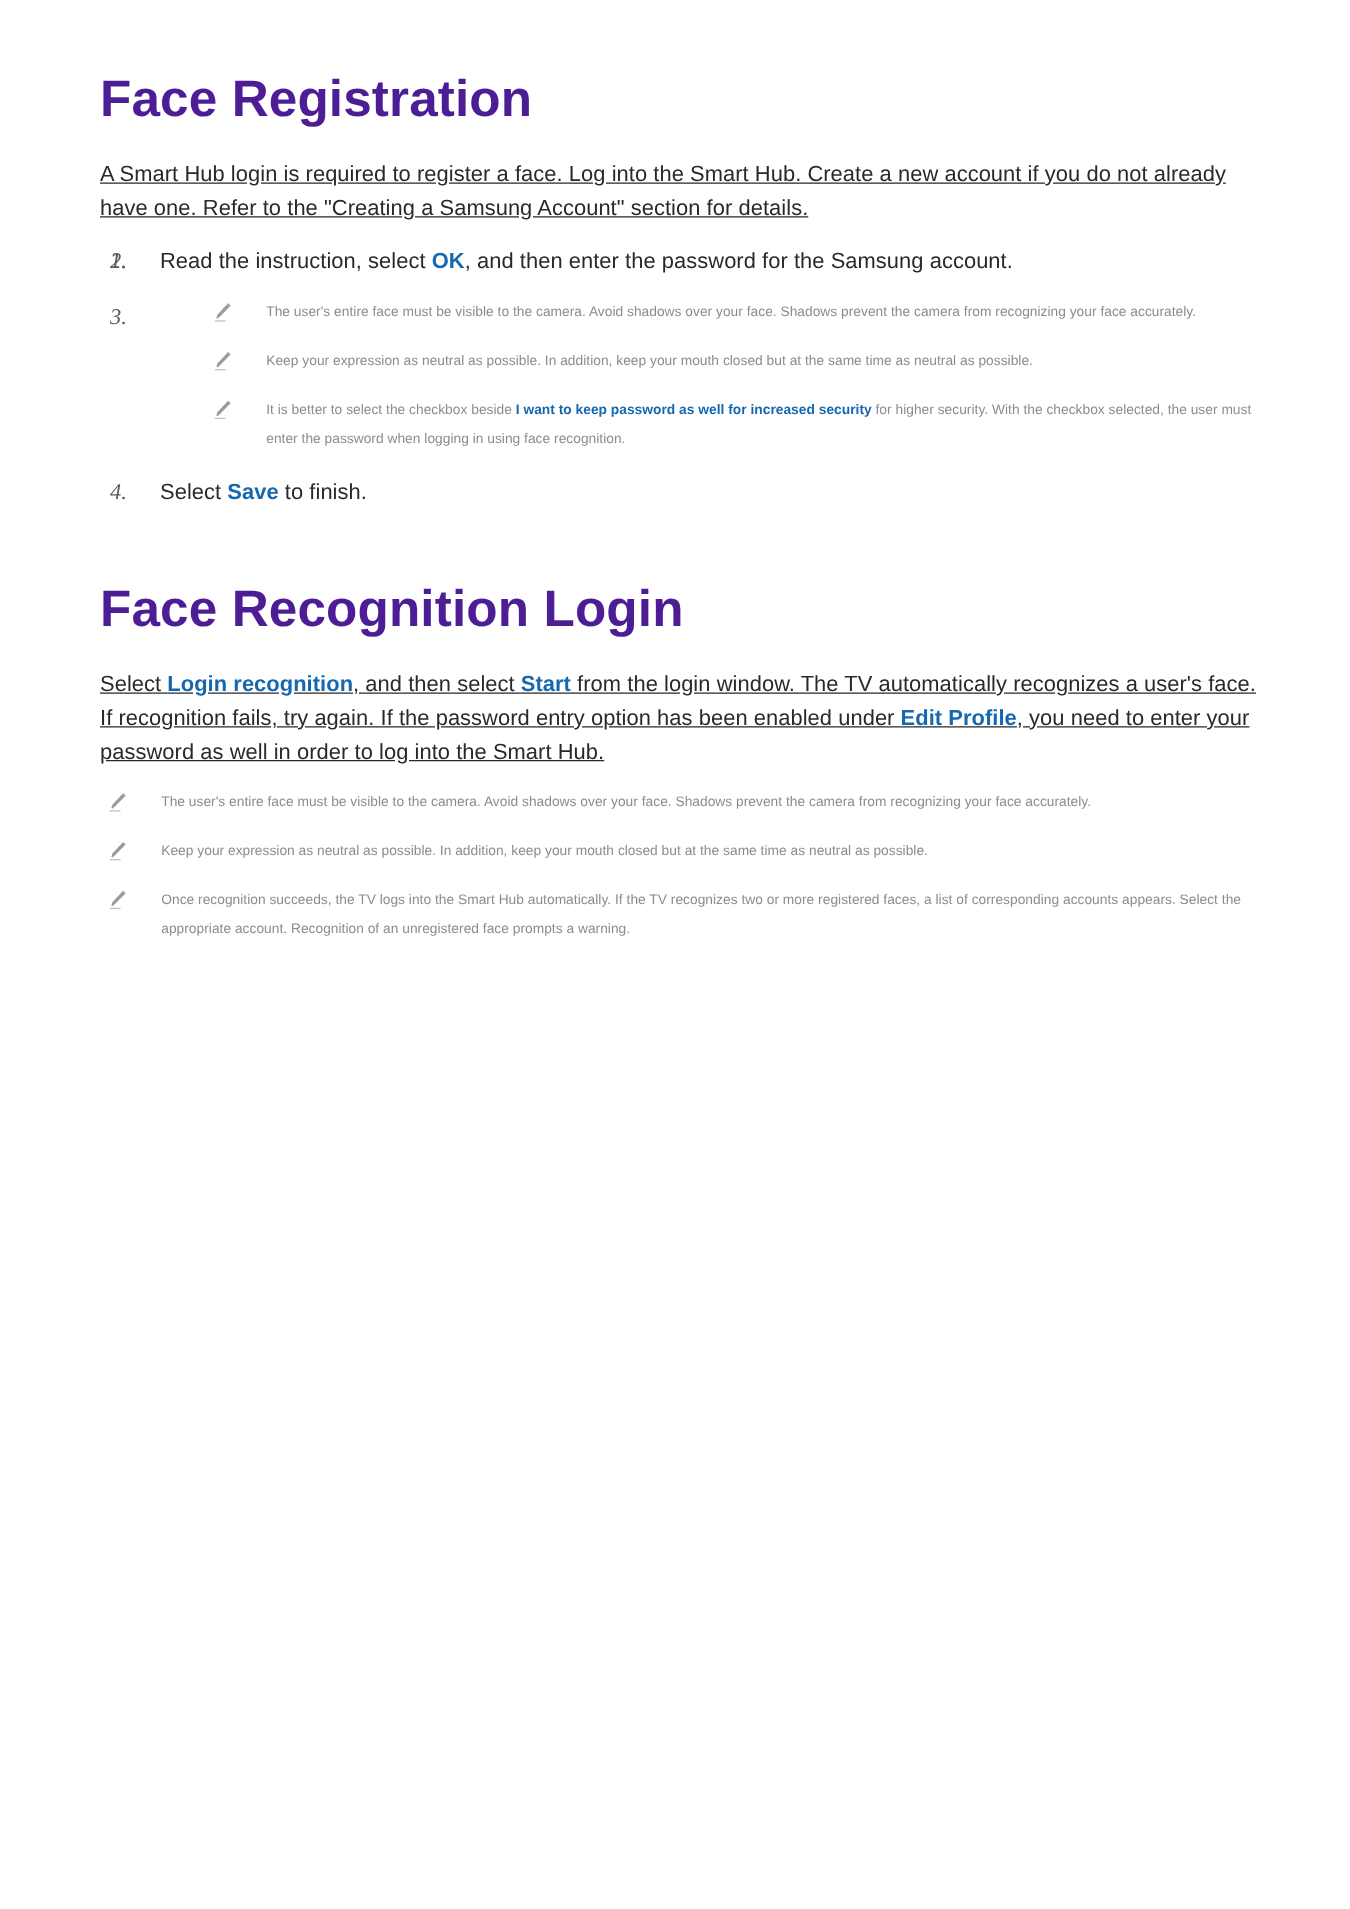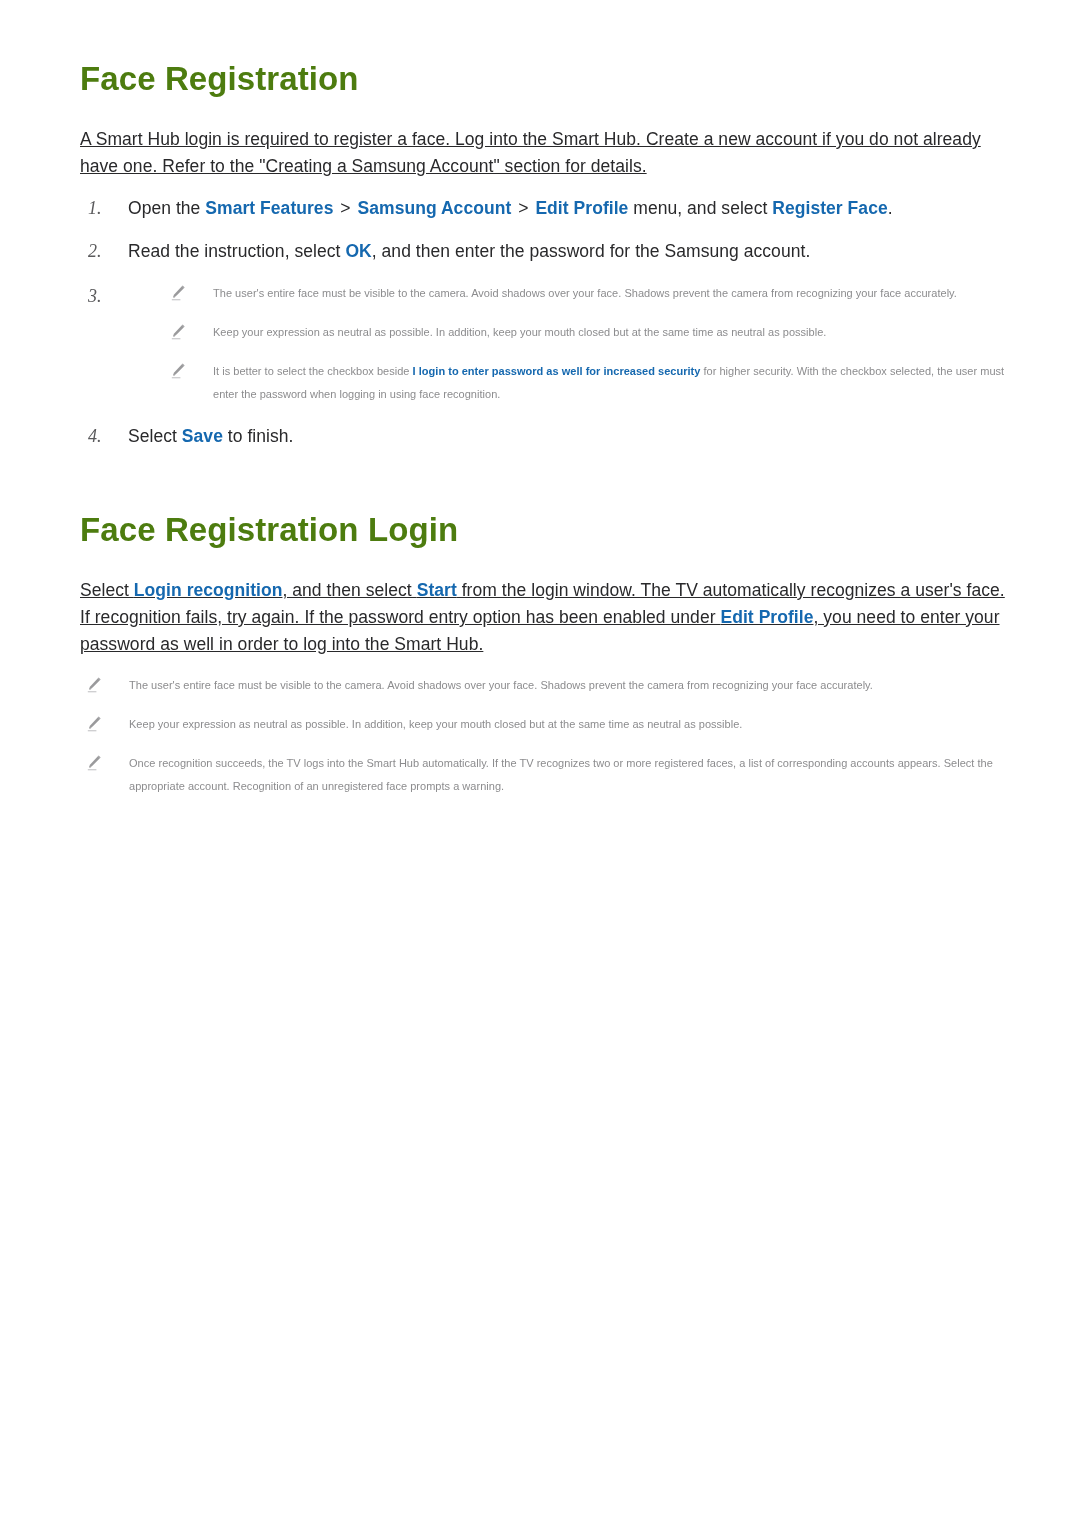--- a/index.html
+++ b/index.html
@@ -23,24 +23,24 @@
     overflow: hidden;
   }
   .content {
     position: absolute;
     left: 80px;
     top: 60px;
     width: 930px;
   }
 
   h1.section-title {
-    font-size: 33px;
+    font-size: 41px;
     line-height: 38px;
     font-weight: bold;
-    color: #4d7c0f;
+    color: #4c1d95;
     margin: 0 0 28px 0;
     letter-spacing: 0.1px;
   }
   .section2 h1.section-title {
     margin-top: 0;
   }
 
   p.body-text {
     font-size: 17.5px;
     line-height: 27px;
@@ -129,21 +129,20 @@
   <div class="content">
 
     <section class="section1">
       <h1 class="section-title">Face Registration</h1>
 
       <p class="body-text">A Smart Hub login is required to register a face. Log into the Smart Hub. Create a new account if you do not already have one. Refer to the "Creating a Samsung Account" section for details.</p>
 
       <ol class="steps">
         <li class="step">
           <span class="num">1.</span>
-          <span class="step-text">Open the <span class="lnk">Smart Features</span><span class="sep"> &gt; </span><span class="lnk">Samsung Account</span><span class="sep"> &gt; </span><span class="lnk">Edit Profile</span> menu, and select <span class="lnk">Register Face</span>.</span>
         </li>
         <li class="step">
           <span class="num">2.</span>
           <span class="step-text">Read the instruction, select <span class="lnk">OK</span>, and then enter the password for the Samsung account.</span>
         </li>
         <li class="step">
           <span class="num">3.</span>
 
           <div class="notes indent-deep">
             <div class="note">
@@ -176,35 +175,35 @@
               <span class="pencil-icon">
                 <svg width="20" height="20" viewBox="0 0 20 20" aria-hidden="true">
                   <g fill="#9a9a9c">
                     <path d="M13.9 2.2 L15.9 4.2 L7.6 12.5 L5.1 13.3 L5.9 10.8 Z"></path>
                     <path d="M14.6 1.5 L16.6 3.5 L15.9 4.2 L13.9 2.2 Z"></path>
                     <path d="M5.1 13.3 L6.1 12.3 L7.1 13.3 L5.9 13.7 Z"></path>
                   </g>
                   <rect x="3.8" y="15.2" width="8.6" height="1.1" fill="#c4c4c6"></rect>
                 </svg>
               </span>
-              <span class="note-text">It is better to select the checkbox beside <span class="lnk">I login to enter password as well for increased security</span> for higher security. With the checkbox selected, the user must enter the password when logging in using face recognition.</span>
+              <span class="note-text">It is better to select the checkbox beside <span class="lnk">I want to keep password as well for increased security</span> for higher security. With the checkbox selected, the user must enter the password when logging in using face recognition.</span>
             </div>
           </div>
         </li>
         <li class="step">
           <span class="num">4.</span>
           <span class="step-text">Select <span class="lnk">Save</span> to finish.</span>
         </li>
       </ol>
     </section>
 
     <div class="spacer-lg"></div>
 
     <section class="section2">
-      <h1 class="section-title">Face Registration Login</h1>
+      <h1 class="section-title">Face Recognition Login</h1>
 
       <p class="body-text">Select <span class="lnk">Login recognition</span>, and then select <span class="lnk">Start</span> from the login window. The TV automatically recognizes a user's face. If recognition fails, try again. If the password entry option has been enabled under <span class="lnk">Edit Profile</span>, you need to enter your password as well in order to log into the Smart Hub.</p>
 
       <div class="notes indent-shallow">
         <div class="note">
           <span class="pencil-icon">
             <svg width="20" height="20" viewBox="0 0 20 20" aria-hidden="true">
               <g fill="#9a9a9c">
                 <path d="M13.9 2.2 L15.9 4.2 L7.6 12.5 L5.1 13.3 L5.9 10.8 Z"></path>
                 <path d="M14.6 1.5 L16.6 3.5 L15.9 4.2 L13.9 2.2 Z"></path>

